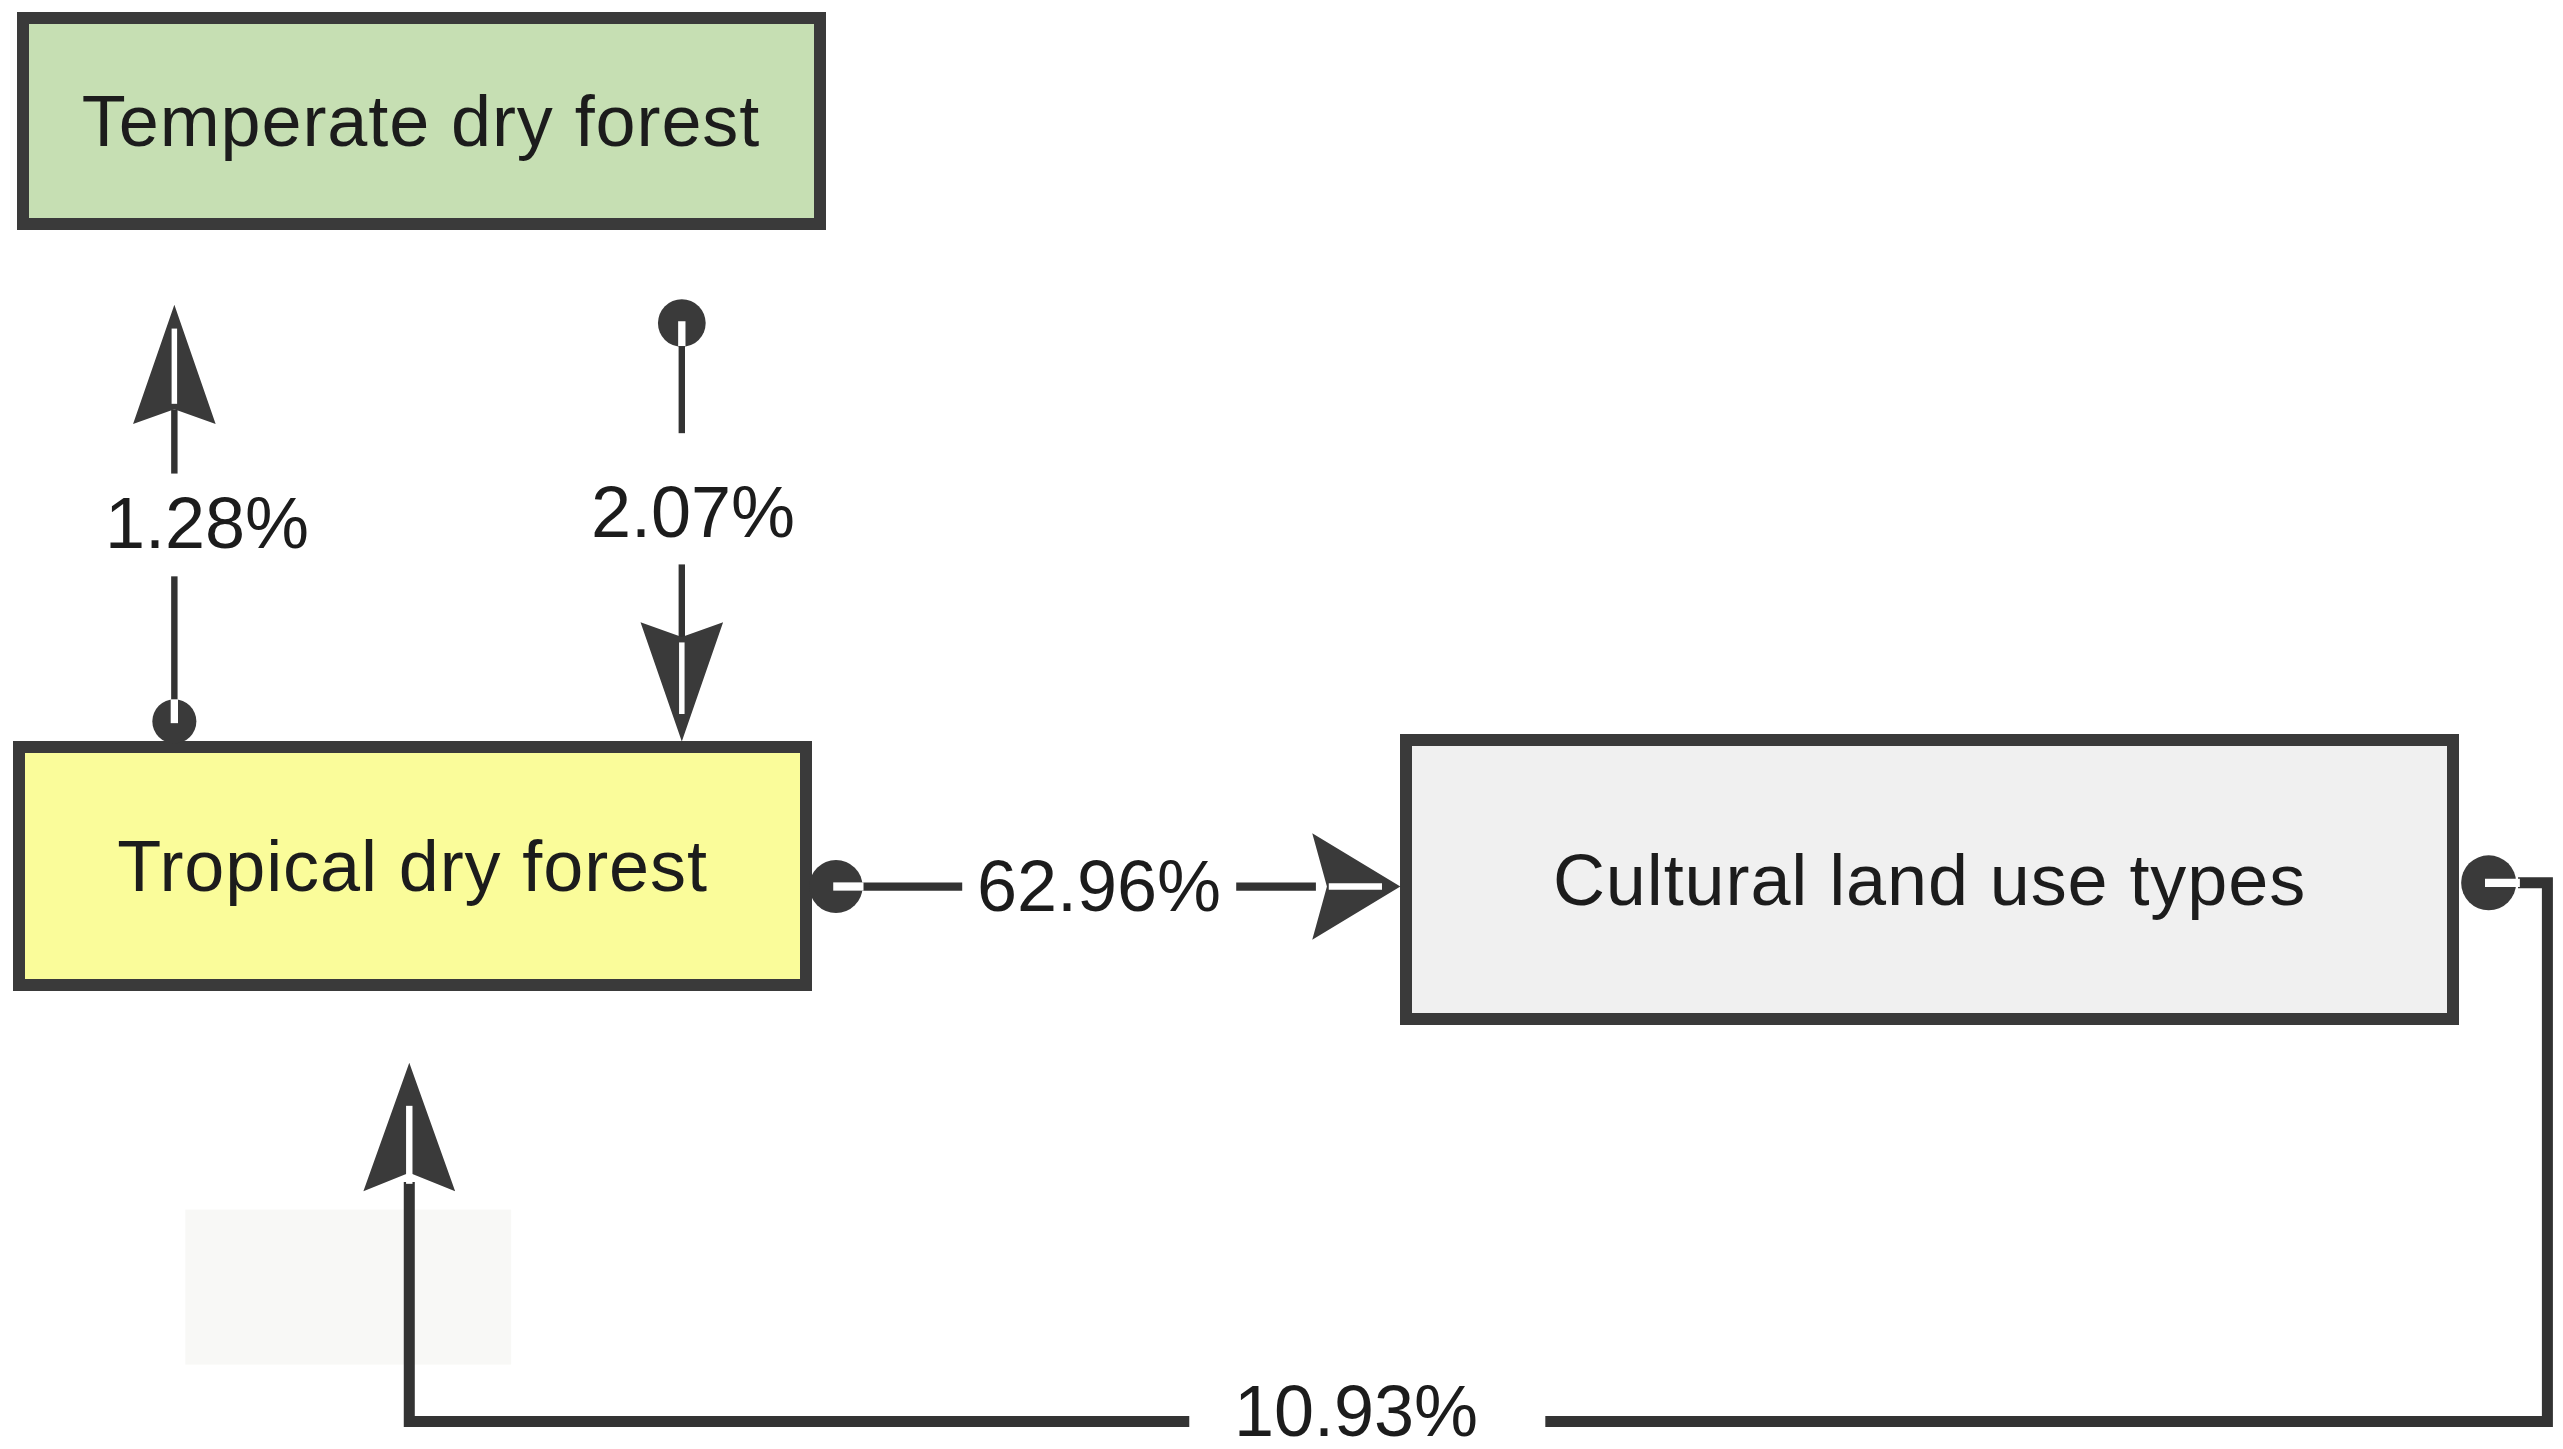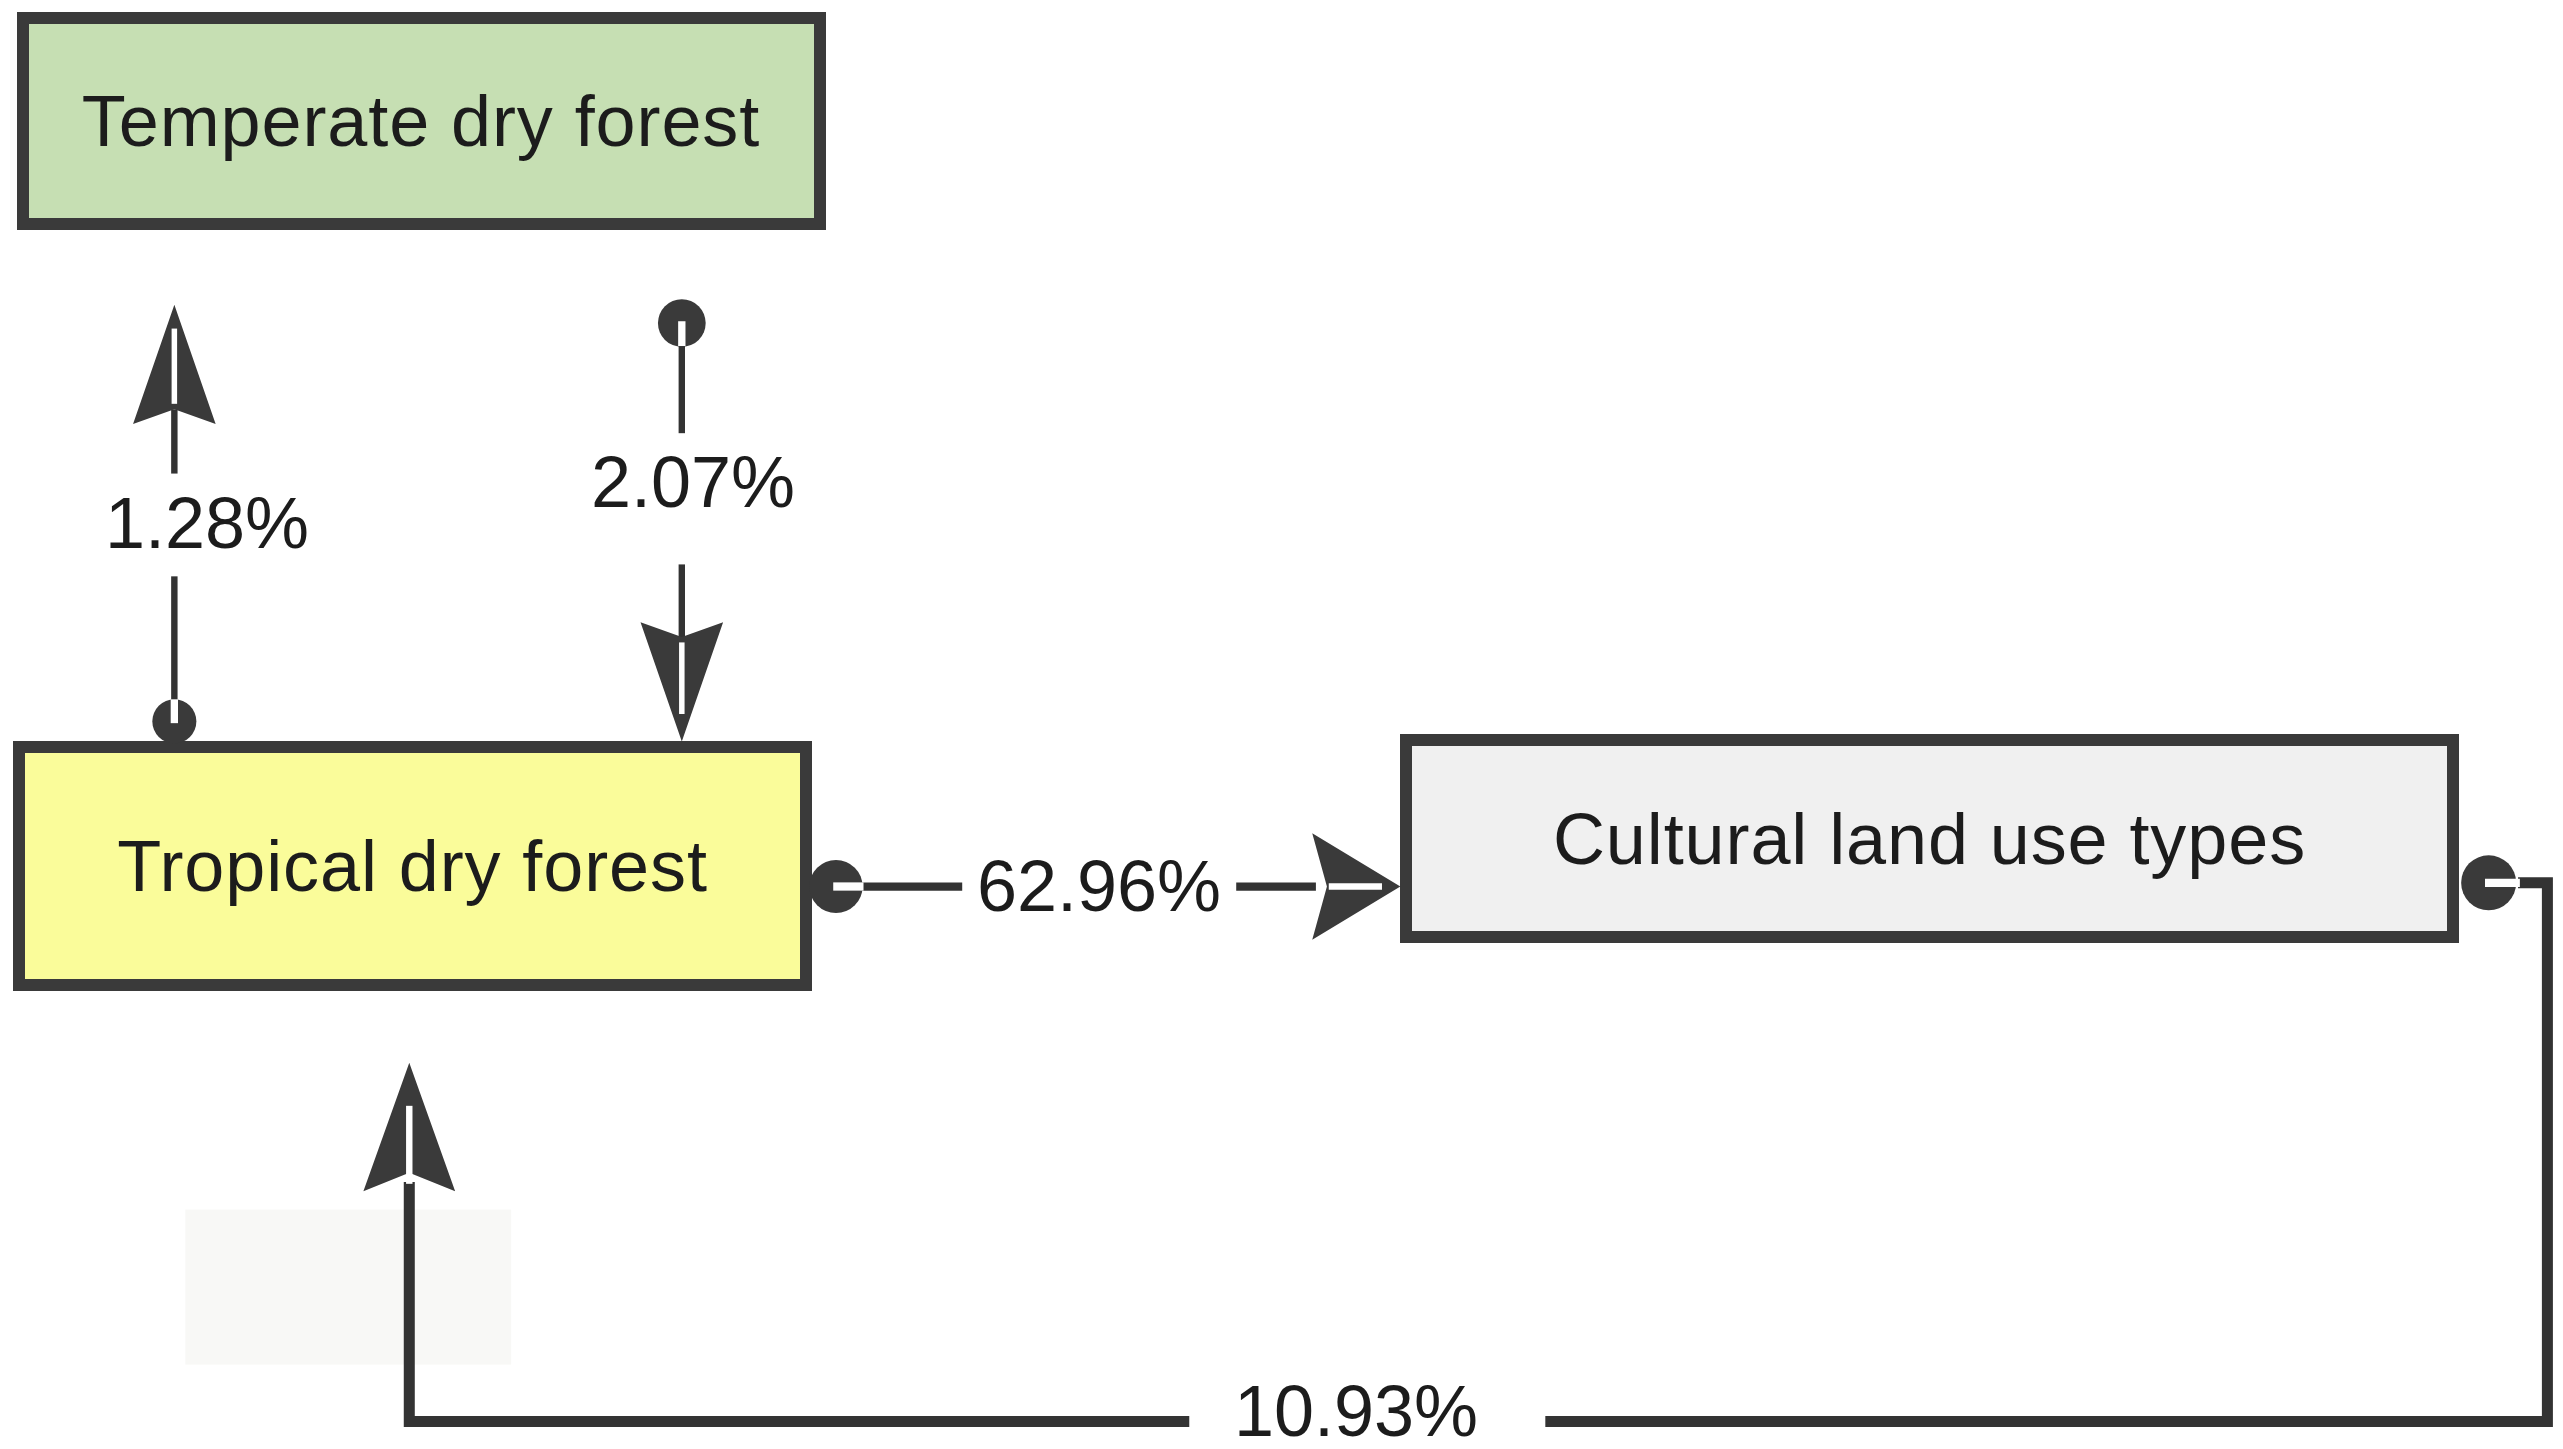--- a/index.html
+++ b/index.html
@@ -30,33 +30,33 @@
     align-items: center;
     justify-content: center;
     text-align: center;
     font-size: 72px;
     color: #1c1c1c;
     z-index: 1;
     letter-spacing: 0.9px;
   }
   .node-temperate { left: 16.5px;   top: 12px;  width: 809px;  height: 218px; background: #c6dfb3; }
   .node-tropical  { left: 13px;   top: 741px; width: 799px;  height: 250px; background: #fafc9a; }
-  .node-cultural  { left: 1400px; top: 734px; width: 1059px; height: 209px; background: #f0f0f0; }
+  .node-cultural  { left: 1400px; top: 734px; width: 1059px; height: 291px; background: #f0f0f0; }
   .rate-label {
     position: absolute;
     transform: translate(-50%, -50%);
     font-size: 72px;
     color: #1c1c1c;
     background: #ffffff;
     padding: 3.7px 14.7px;
     white-space: nowrap;
     z-index: 3;
   }
   .rate-1  { left: 207px;  top: 523px; }
-  .rate-2  { left: 693px;  top: 482px; }
+  .rate-2  { left: 693px;  top: 512px; }
   .rate-3  { left: 1099px; top: 886px; }
   .rate-4  { left: 1356px; top: 1411px; }
 </style>
 </head>
 <body>
 
 <div class="stage">
 
   <div class="node node-temperate">
     <span>Temperate dry forest</span>

